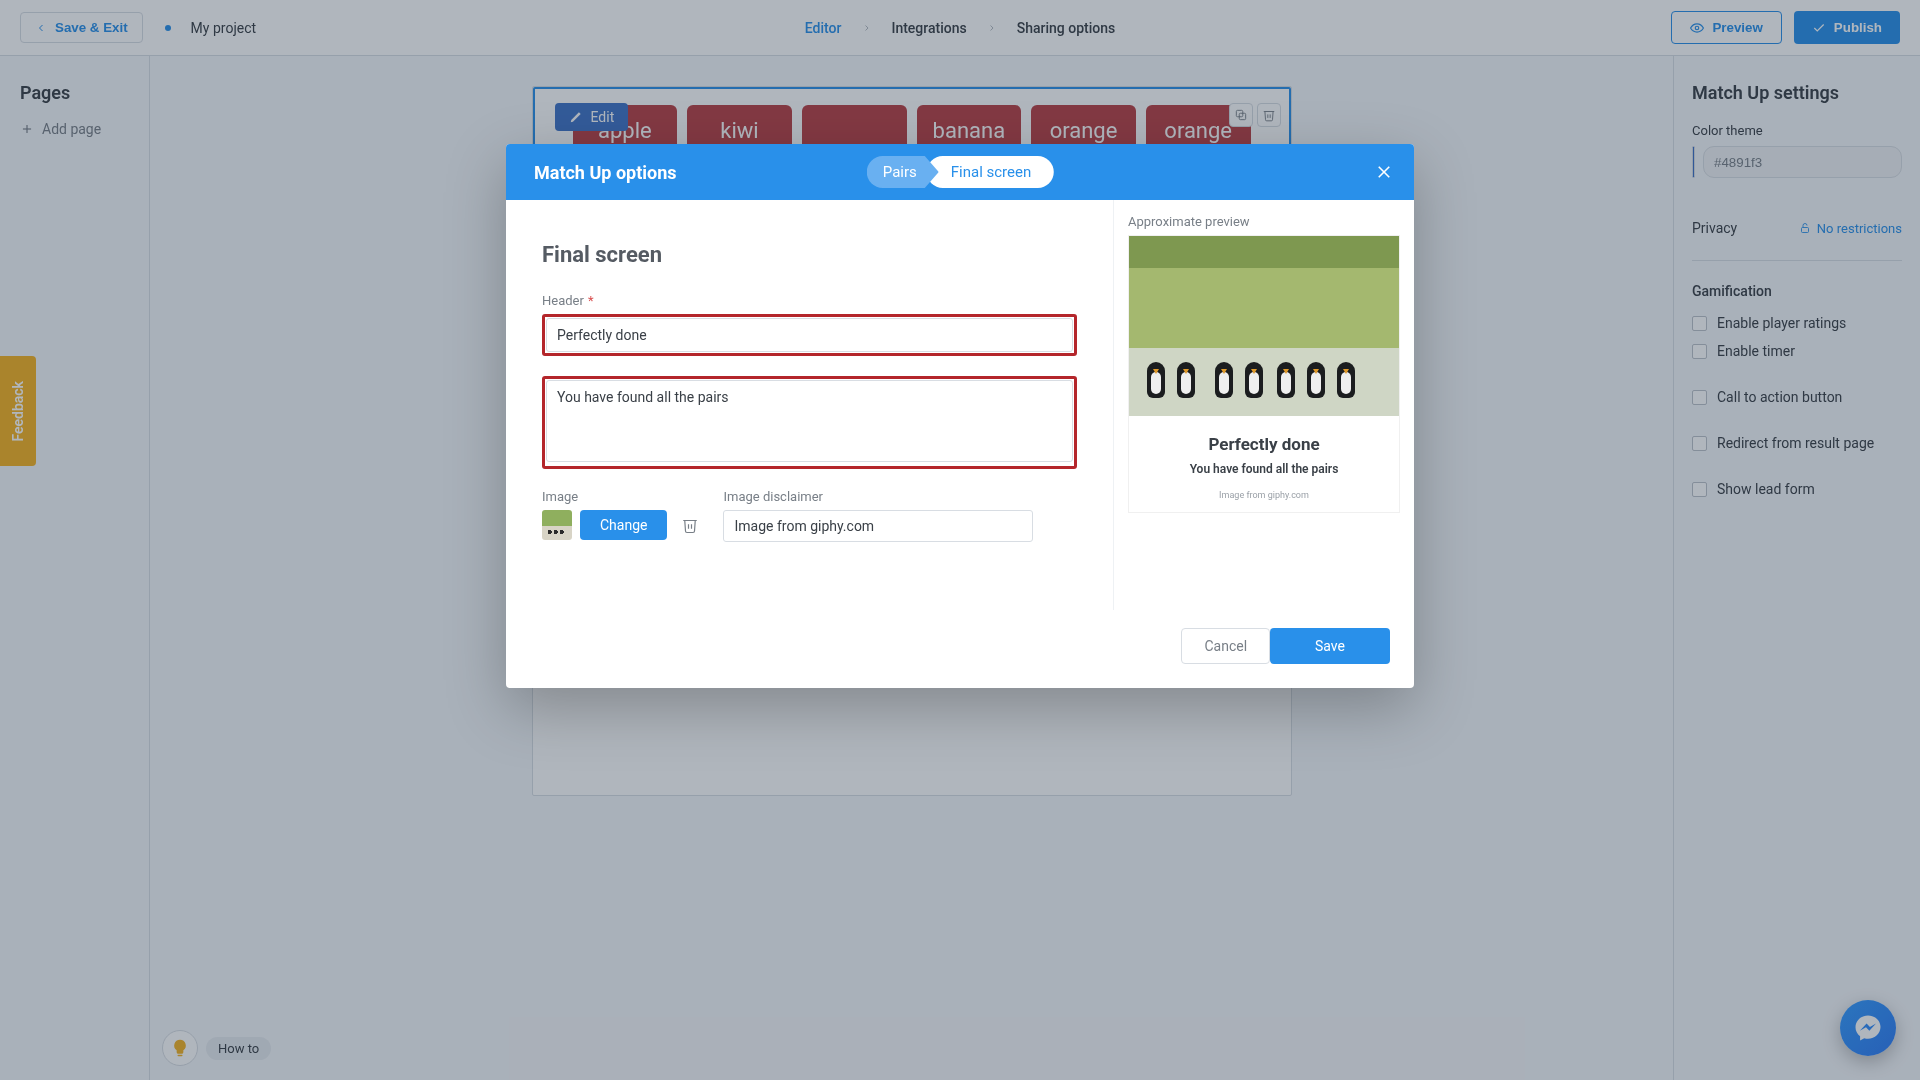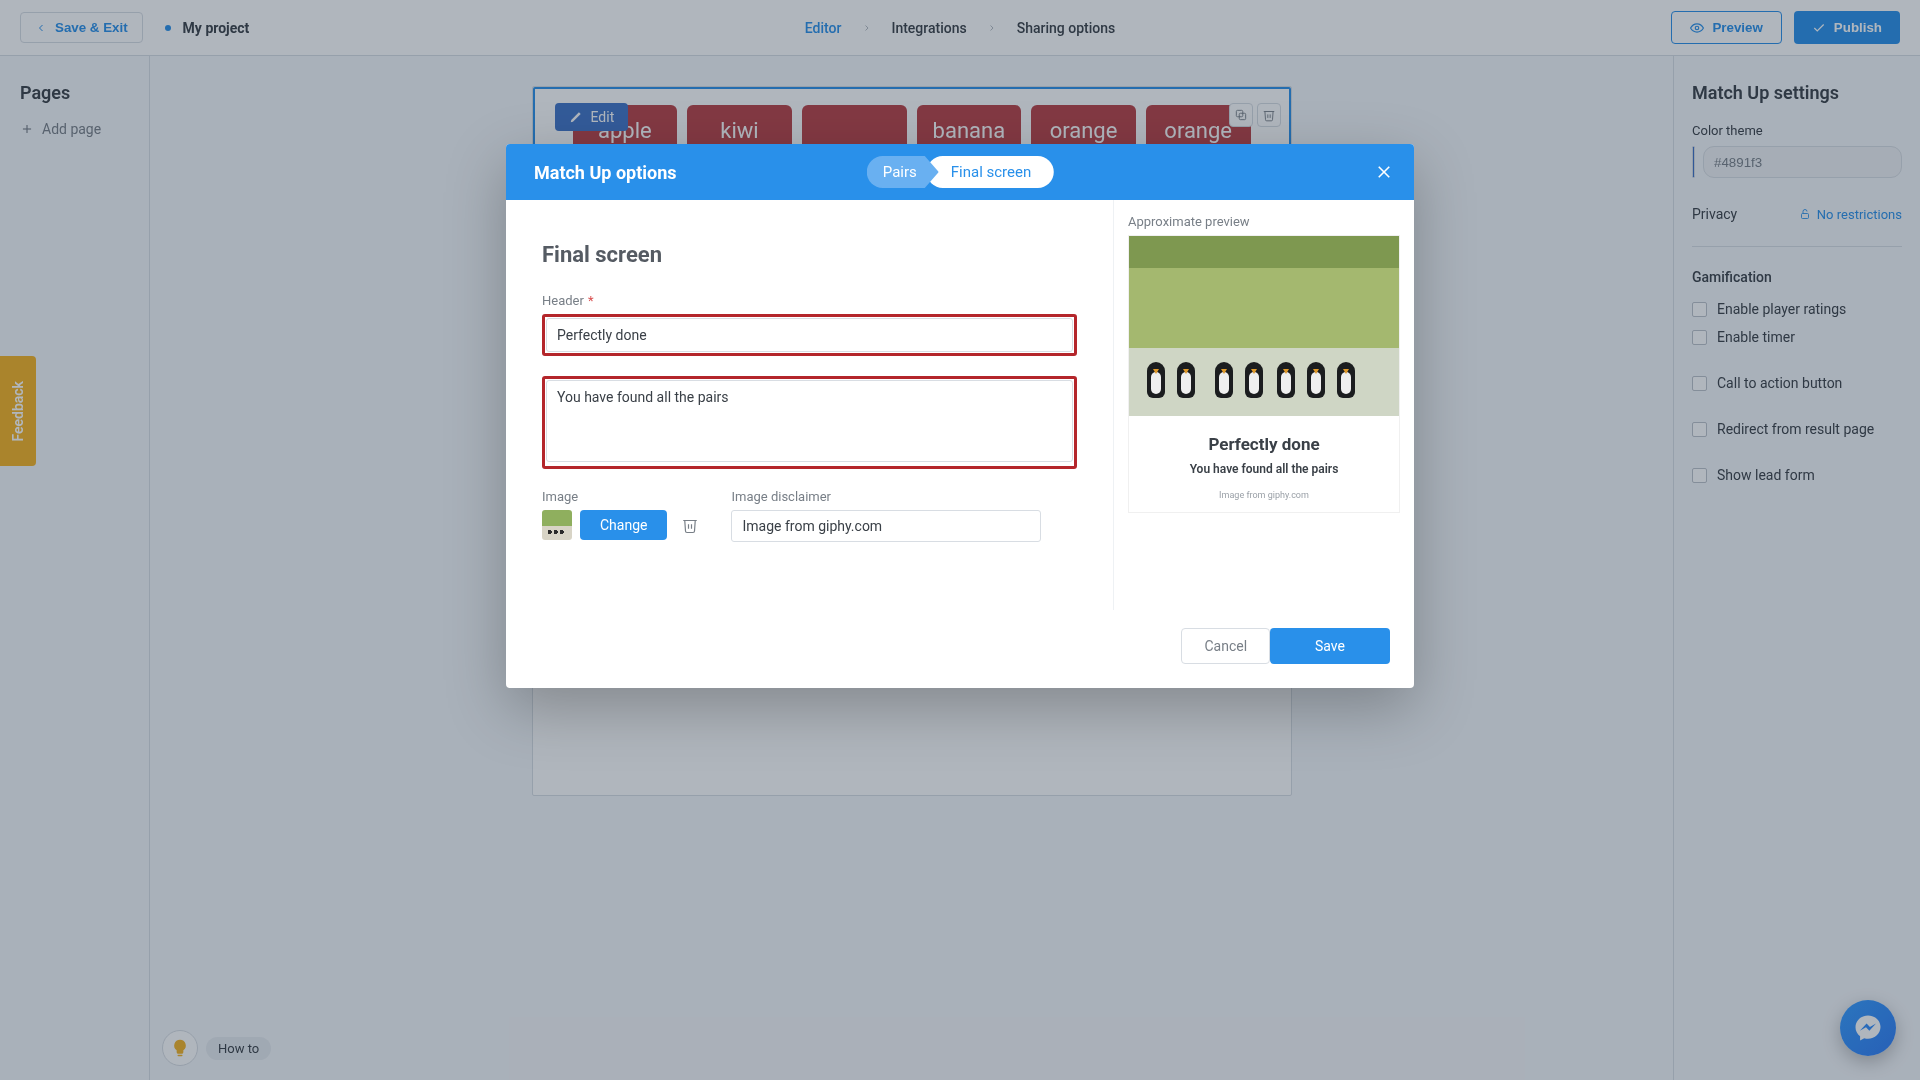--- a/index.html
+++ b/index.html
@@ -14,21 +14,21 @@
     --right-w: 247px;
   }
   * { box-sizing: border-box; }
   html,body { margin:0; padding:0; height:100%; font-family: -apple-system, BlinkMacSystemFont, "Segoe UI", Roboto, Arial, sans-serif; font-size:14px; color:var(--text); }
   body { background: var(--bg); overflow:hidden; }
 
   
   .topbar { position:absolute; top:0; left:0; right:0; height:56px; background:#fff; border-bottom:1px solid var(--border); display:flex; align-items:center; padding:0 20px; }
   .save-exit { border:1px solid var(--border); border-radius:4px; padding:7px 14px; color:var(--blue); font-weight:600; background:#fff; display:flex; align-items:center; gap:8px; }
   .save-exit svg { width:12px; height:12px; stroke:var(--blue); stroke-width:2; fill:none; }
-  .project-title { margin-left:22px; display:flex; align-items:center; gap:12px; font-weight:700;justify-content:space-between; }
+  .project-title { margin-left:22px; display:flex; align-items:center; gap:20px; font-weight:400;justify-content:space-between; }
   .dirty-dot { width:6px; height:6px; border-radius:50%; background:var(--blue); }
   .breadcrumbs { position:absolute; left:50%; transform:translateX(-50%); display:flex; align-items:center; gap:20px; font-weight:500; }
   .breadcrumbs .active { color:var(--blue); }
   .breadcrumbs svg { width:10px; height:10px; stroke:#a4abb3; stroke-width:2; fill:none; }
   .topbar-right { margin-left:auto; display:flex; gap:12px; }
   .btn-outline { border:1px solid var(--blue); color:var(--blue); background:#fff; border-radius:4px; padding:8px 18px; font-weight:600; display:flex; align-items:center; gap:8px; }
   .btn-primary { border:none; background:var(--blue); color:#fff; border-radius:4px; padding:8px 18px; font-weight:600; display:flex; align-items:center; gap:8px; }
   .btn-primary svg, .btn-outline svg { width:14px; height:14px; stroke:currentColor; stroke-width:2; fill:none; }
 
   
@@ -37,21 +37,21 @@
   .page-thumb { width:94px; height:120px; border:2px solid var(--blue); border-radius:6px; background:#fff; padding:8px; position:relative; color:var(--blue); font-size:13px; }
   .page-thumb .thumb-circle { width:44px; height:44px; border-radius:50%; background:#e1e6ec; margin:12px auto 0; display:flex; align-items:center; justify-content:center; }
   .page-thumb .thumb-circle svg { width:20px; height:20px; fill:#fff; }
   .page-thumb .dots { position:absolute; bottom:6px; right:6px; width:18px; height:18px; border-radius:50%; background:#7f868e; color:#fff; display:flex; align-items:center; justify-content:center; font-size:11px; letter-spacing:1px; }
   .add-page { margin-top:18px; display:flex; align-items:center; gap:8px; color:var(--muted); font-size:14px; }
   .add-page svg { width:14px; height:14px; stroke:var(--muted); stroke-width:2; fill:none; }
 
   
   .right-sidebar { position:absolute; top:56px; bottom:0; right:0; width:var(--right-w); background:var(--bg); border-left:1px solid var(--border); padding:20px 18px; font-size:14px; }
   .right-sidebar h2 { margin:6px 0 20px; font-size:18px; font-weight:600; }
-  .rs-group { margin-bottom:20px; }
+  .rs-group { margin-bottom:34px; }
   .rs-label { font-size:13px; color:var(--text); margin-bottom:8px; display:block; }
   .color-row { display:flex; gap:8px; }
   .swatch { width:32px; height:32px; border-radius:3px; background:#3c6fc7; border:1px solid var(--border);}
   .hex-input { flex:1; border:1px solid var(--border); border-radius:11px; padding:6px 10px; background:#f0f2f5; color:var(--muted);}
   .privacy-row { display:flex; justify-content:space-between; align-items:center; padding:8px 0 24px; border-bottom:1px solid var(--border);}
   .privacy-row .link { color:var(--blue); font-size:13px; display:flex; gap:6px; align-items:center;}
   .privacy-row svg { width:12px; height:12px; stroke:var(--blue); stroke-width:1.8; fill:none;}
   .check-row { display:flex; align-items:center; gap:10px; padding:6px 0; font-size:14px; color:var(--text);}
   .check-row .cb { width:15px; height:15px; border:1px solid #bcc2c9; border-radius:2px; background:#fff;}
   .rs-section-title { font-weight:500; margin:22px 0 10px; font-size:14px;}
@@ -98,21 +98,21 @@
 
   .modal-body { display:flex; min-height:410px; }
   .form-side { flex:1; padding:28px 36px 10px; border-right:1px solid #eef1f4; }
   .preview-side { width:300px; padding:14px 14px 20px; }
   .form-side h2 { font-size:22px; margin:14px 0 26px; font-weight:700; color:#555b63;}
   .field-label { font-size:13px; color:var(--muted); margin-bottom:6px; display:block;}
   .field-label .req { color:#d84c4c; margin-left:4px;}
   .hl-box { border:3px solid #b4262b; border-radius:3px; padding:1px; margin-bottom:20px;}
   .hl-box input, .hl-box textarea { width:100%; border:1px solid var(--border); border-radius:3px; padding:8px 10px; font:inherit; color:var(--text); resize:none;}
   .hl-box textarea { height:82px; }
-  .row-2 { display:flex; gap:32px; }
+  .row-2 { display:flex; gap:24px; }
   .row-2 > div { display:flex; flex-direction:column; }
   .img-row { display:flex; align-items:center; gap:8px; }
   .thumb { width:30px; height:30px; border-radius:3px; background:linear-gradient(180deg,#8faf5e 0 55%, #d8d4c6 55% 100%); position:relative; overflow:hidden;}
   .thumb::after{content:""; position:absolute; bottom:3px; left:3px; right:3px; height:10px; background:radial-gradient(circle at 20% 50%, #2b2b2b 2px, transparent 2px), radial-gradient(circle at 45% 50%, #2b2b2b 2px, transparent 2px), radial-gradient(circle at 70% 50%, #2b2b2b 2px, transparent 2px);}
   .change-btn { background:var(--blue); color:#fff; border:none; border-radius:4px; padding:7px 20px; font:inherit;}
   .trash { width:18px; height:18px; stroke:var(--muted); stroke-width:1.6; fill:none; margin-left:6px; cursor:pointer;}
   .disclaimer-input { width:310px; border:1px solid var(--border); border-radius:3px; padding:7px 10px; font:inherit; color:var(--text);}
 
   .preview-side .cap { font-size:13px; color:var(--muted); margin:0 0 6px;}
   .preview-card { border:1px solid #f0f0f0; }

